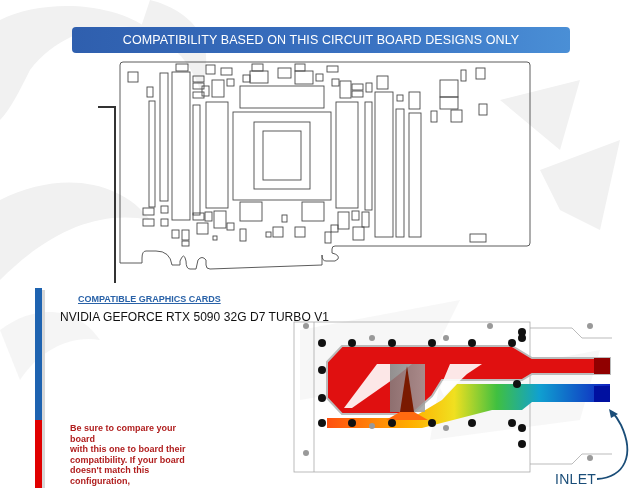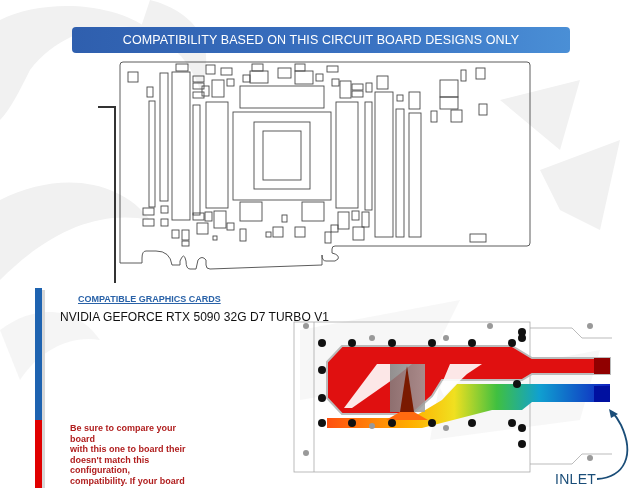--- a/index.html
+++ b/index.html
@@ -159,22 +159,22 @@
 <div class="side-bar"></div>
 
 <div class="compat-title">COMPATIBLE GRAPHICS CARDS</div>
 <div class="card-list">
   <div class="card-item">NVIDIA GEFORCE RTX 5090 32G D7 TURBO V1</div>
 </div>
 
 <div class="warning">
   <div>Be sure to compare your board</div>
   <div>with this one to board their</div>
+  <div>compatibility. If your board</div>
   <div>doesn't match this configuration,</div>
-  <div>compatibility. If your board</div>
 </div>
 
 <svg class="block" viewBox="0 0 330 160" xmlns="http://www.w3.org/2000/svg">
   <defs>
     <linearGradient id="coldGrad" x1="0" x2="1" y1="0" y2="0">
       <stop offset="0%" stop-color="#ff5010"></stop>
       <stop offset="30%" stop-color="#ffb000"></stop>
       <stop offset="45%" stop-color="#f0e020"></stop>
       <stop offset="60%" stop-color="#40c040"></stop>
       <stop offset="75%" stop-color="#10a0d0"></stop>

